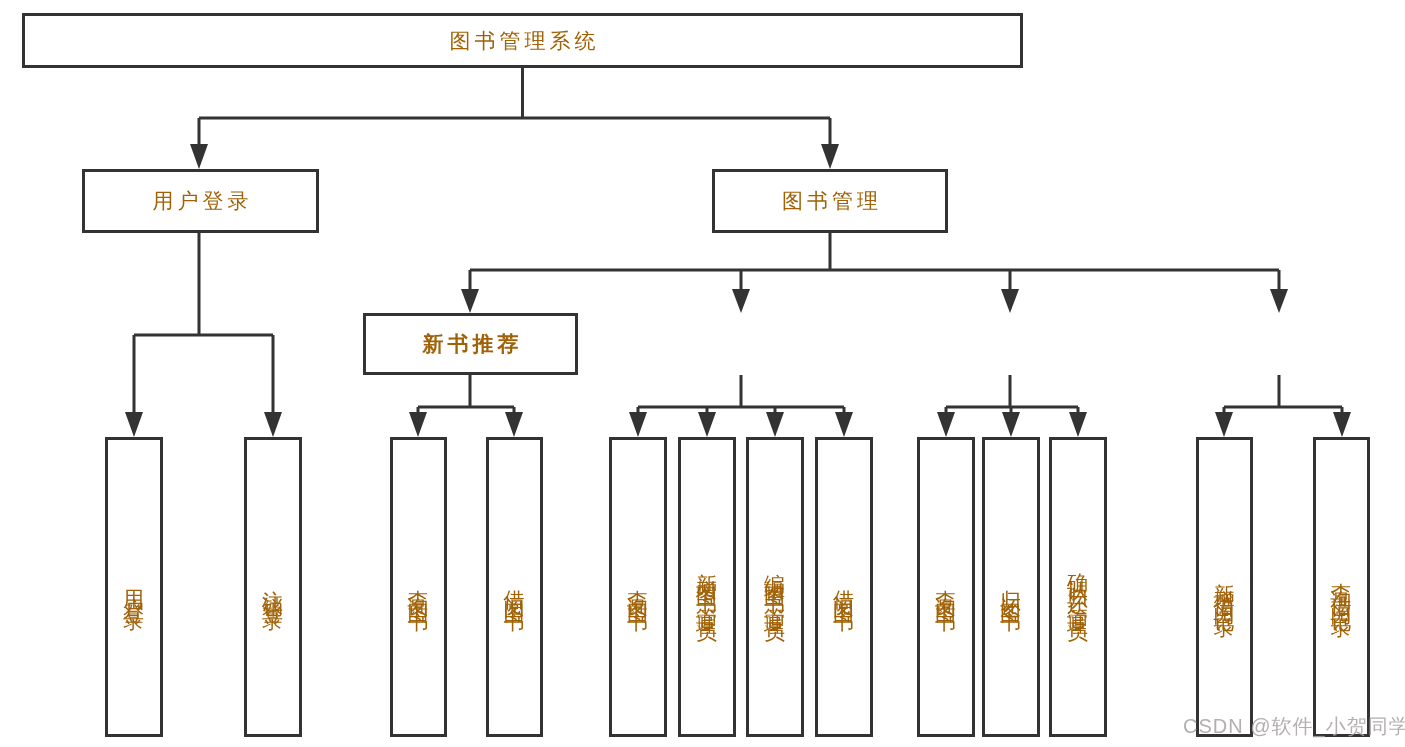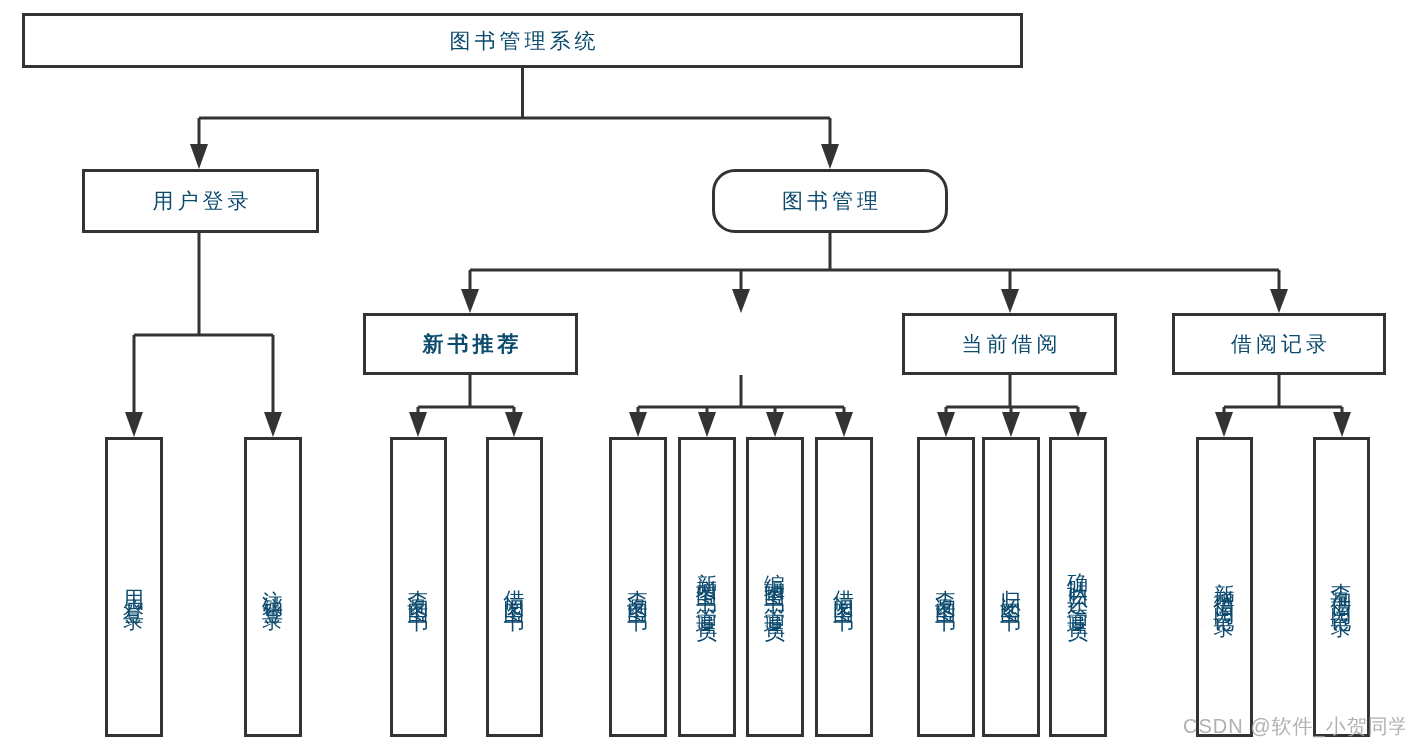--- a/index.html
+++ b/index.html
@@ -9,36 +9,36 @@
     position: relative; overflow: hidden;
     font-family: "Liberation Sans", "DejaVu Sans", sans-serif;
   }
   .canvas { position: absolute; inset: 0; width: 1405px; height: 747px; }
   .connectors { position: absolute; left: 0; top: 0; width: 1405px; height: 747px; }
   .node {
     position: absolute;
     border: 3px solid #333333;
     background: #ffffff;
     display: flex; align-items: center; justify-content: center;
-    color: #0c4a6e;
+    color: #a16207;
     text-align: center;
   }
   .h-node { font-size: 21px; letter-spacing: 4px; text-indent: 4px; white-space: nowrap; }
   .v-node {
     writing-mode: vertical-rl;
     text-orientation: mixed;
     font-size: 21px;
     letter-spacing: 7px;
     line-height: 1;
   }
   
   .n-root   { left: 22px;  top: 13px;  width: 1001px; height: 55px; }
   
   .n-login  { left: 82px;  top: 169px; width: 237px;  height: 64px; }
-  .n-mgmt   { left: 712px; top: 169px; width: 236px;  height: 64px; border-radius: 23px; }
+  .n-mgmt   { left: 712px; top: 169px; width: 236px;  height: 64px; }
   
   .n-newbook { left: 363px;  top: 313px; width: 215px; height: 62px; font-weight: bold; }
   .n-borrow  { left: 634px;  top: 313px; width: 215px; height: 62px; }
   .n-current { left: 902px;  top: 313px; width: 215px; height: 62px; }
   .n-records { left: 1172px; top: 313px; width: 214px; height: 62px; }
   
   .leaf { top: 437px; height: 300px; width: 58px; }
   .l1  { left: 105px; }
   .l2  { left: 244px; }
   .l3  { left: 390px; width: 57px; }
@@ -109,22 +109,20 @@
       <polygon points="1333,412 1351,412 1342,437"></polygon>
     </g>
   </svg>
 
   <div class="node h-node n-root">图书管理系统</div>
 
   <div class="node h-node n-login">用户登录</div>
   <div class="node h-node n-mgmt">图书管理</div>
 
   <div class="node h-node n-newbook">新书推荐</div>
-  <div class="node h-node n-current">当前借阅</div>
-  <div class="node h-node n-records">借阅记录</div>
 
   <div class="node v-node leaf l1">用户登录</div>
   <div class="node v-node leaf l2">注销登录</div>
 
   <div class="node v-node leaf l3">查询图书</div>
   <div class="node v-node leaf l4">借阅图书</div>
 
   <div class="node v-node leaf l5">查询图书</div>
   <div class="node v-node leaf l6">新增图书（管理员）</div>
   <div class="node v-node leaf l7">编辑图书（管理员）</div>

